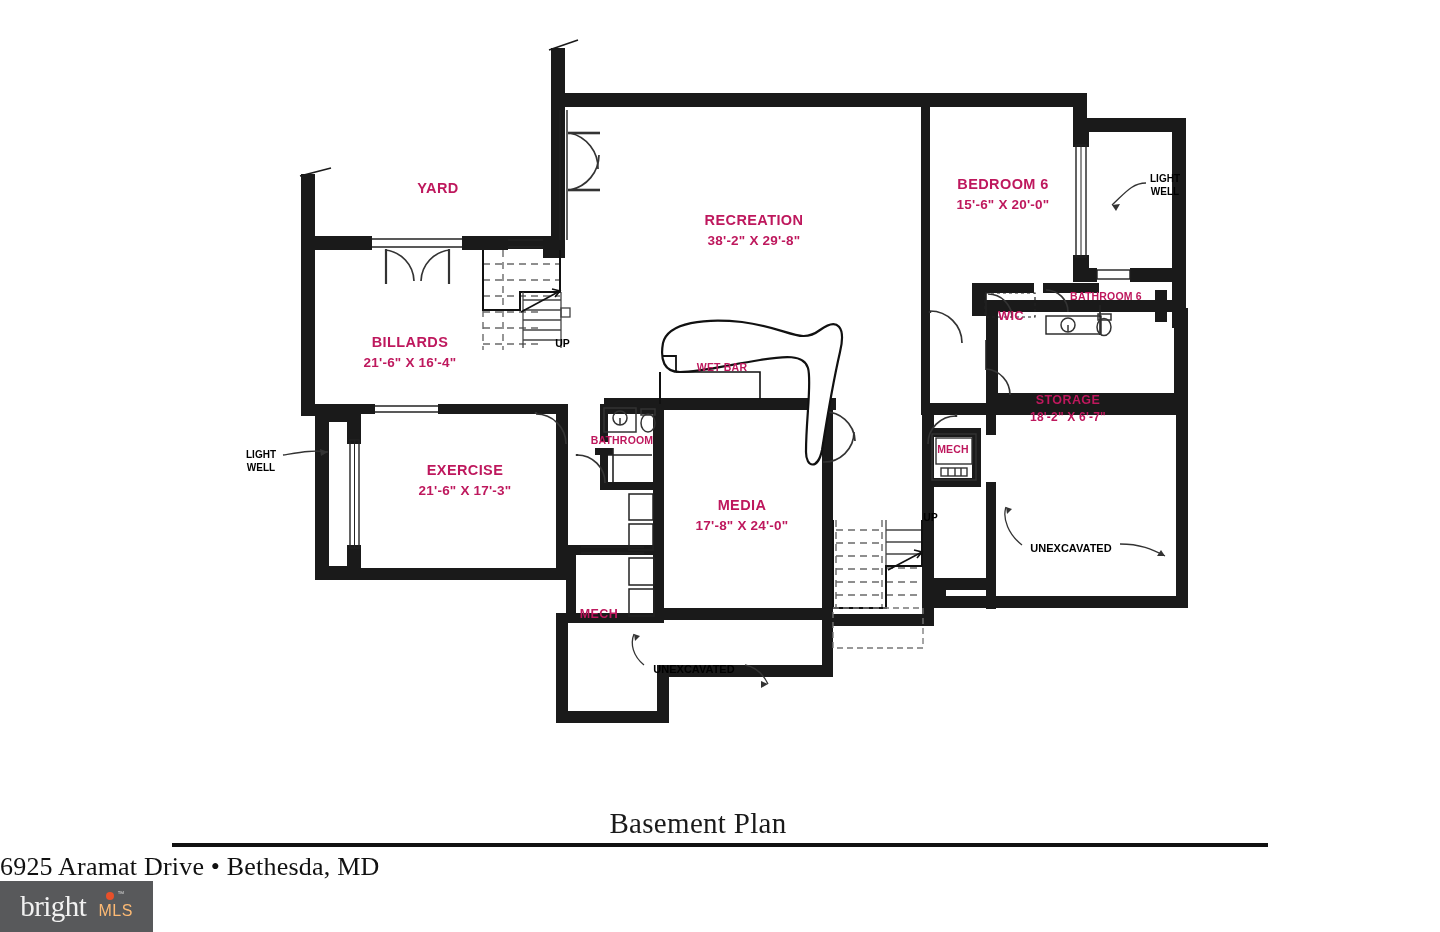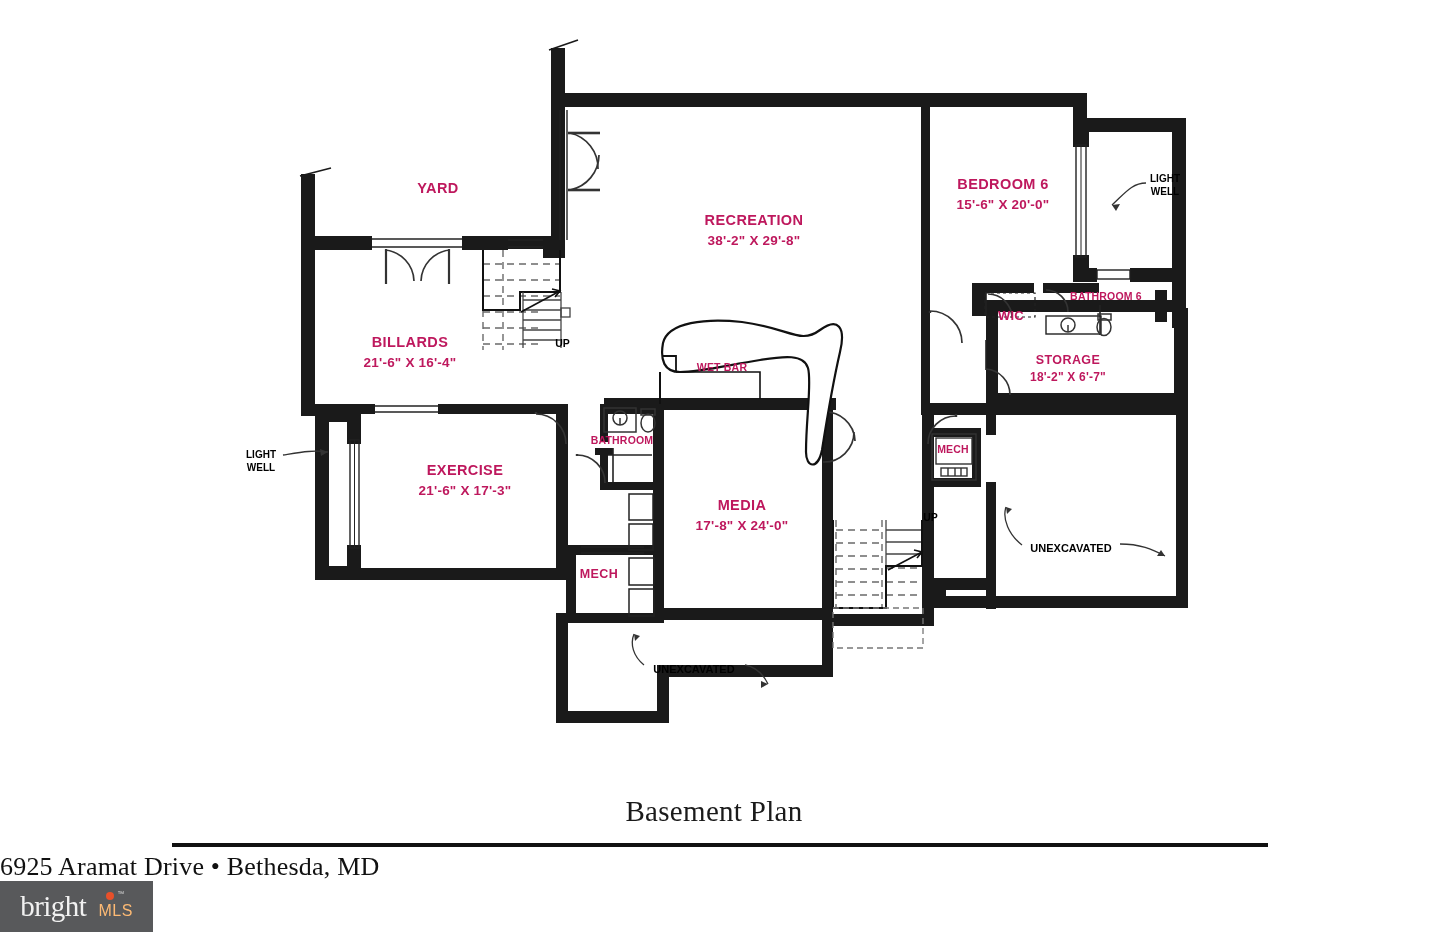--- a/index.html
+++ b/index.html
@@ -47,21 +47,21 @@
   }
   .room-label .rl-name {
     display: block;
     font-size: 14.5px;
   }
   .room-label .rl-dims {
     display: block;
     font-size: 13.5px;
     letter-spacing: 0.2px;
   }
-  .room-label.small .rl-name { font-size: 12.5px; }
+  .room-label.small .rl-name { font-size: 12.5px; margin-top: 40px; }
   .room-label.small .rl-dims { font-size: 12px; }
   .room-label.tiny .rl-name { font-size: 10.5px; letter-spacing: 0.2px; }
   .room-label.xtiny .rl-name { font-size: 13px; letter-spacing: 0.2px; }
 
   .note-label {
     position: absolute;
     font-family: "Liberation Sans", sans-serif;
     font-weight: bold;
     font-size: 10px;
     color: #000000;
@@ -84,27 +84,26 @@
   #caption-block {
     position: absolute;
     left: 0;
     top: 795px;
     width: 1440px;
     height: 110px;
   }
   #plan-title {
     position: absolute;
     width: 1396px;
-    top: 0px;
+    top: 12px;
     text-align: center;
     font-family: "Liberation Serif", serif;
     font-size: 29px;
     color: #1a1a1a;
     letter-spacing: 0.3px;
-    margin-left: 16px;
   }
   #title-rule {
     position: absolute;
     left: 172px;
     top: 48px;
     width: 1096px;
     height: 4px;
     background: #111111;
   }
   #plan-address {

